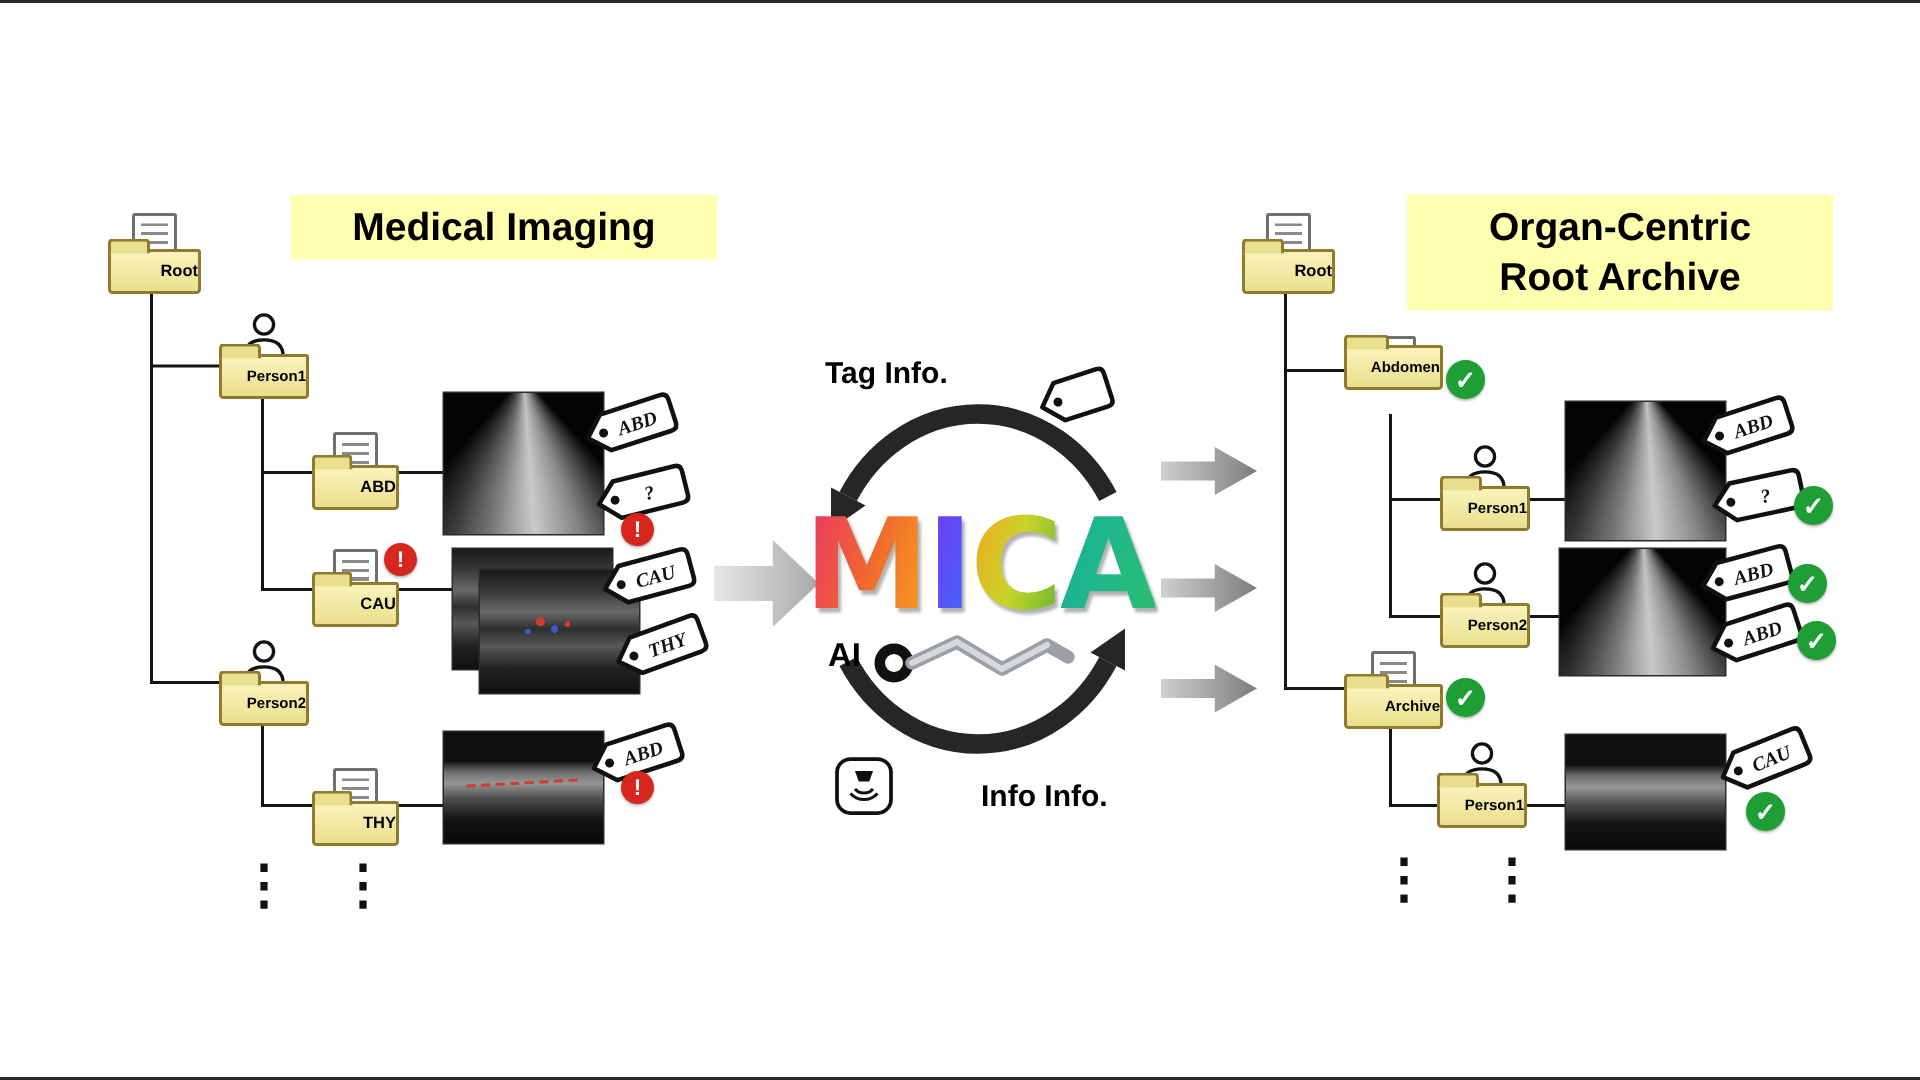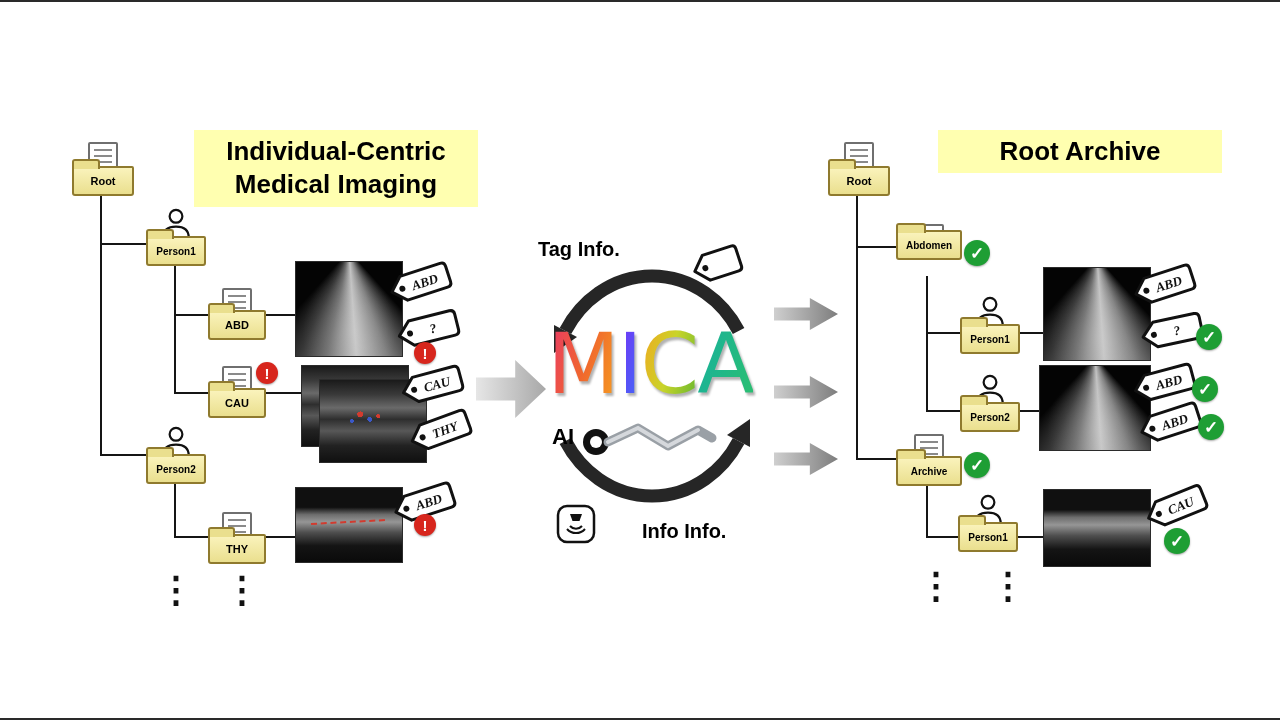--- a/index.html
+++ b/index.html
@@ -16,21 +16,21 @@
 
   
   .fnode { position:absolute; }
   .fnode .doc { position:absolute; left:50%; transform:translateX(-50%); top:0; width:26px; height:30px;
                 background:#fff; border:2px solid #6f6f6f; border-radius:2px; }
   .fnode .doc::before { content:""; position:absolute; left:4px; right:4px; top:5px; height:17px;
                 background:repeating-linear-gradient(#8a8a8a 0 2px, transparent 2px 6px); }
   .fnode .person-svg { position:absolute; left:50%; transform:translateX(-50%); top:-2px; width:34px; height:32px; }
   .fnode .fbody { position:absolute; left:0; right:0; bottom:0; height:26px;
                 background:linear-gradient(#faf3bc,#eadf8e); border:2px solid #8f7a2e;
-                border-radius:2px 2px 3px 3px; display:flex; align-items:center; justify-content:center; }
+                border-radius:2px 2px 3px 3px; display:flex; align-items:center; justify-content:flex-end; }
   .fnode .fbody::before { content:""; position:absolute; top:-9px; left:-2px; width:42%; height:8px;
                 background:#eadf8e; border:2px solid #8f7a2e; border-bottom:none; border-radius:3px 3px 0 0; }
   .flabel { position:relative; font-weight:bold; font-size:11px; white-space:nowrap; }
   .flabel.small { font-size:10px; }
 
   
   .us { position:absolute; background:#040404; box-shadow:0 0 0 1px #2b2b2b; overflow:hidden; }
   .fanimg::before { content:""; position:absolute; inset:0;
      background:
        radial-gradient(ellipse at 50% 75%, rgba(255,255,255,0.14), transparent 62%),
@@ -64,44 +64,43 @@
 
   
   .arrowR, .arrowBig { position:absolute; clip-path:polygon(0 30%,56% 30%,56% 0,100% 50%,56% 100%,56% 70%,0 70%); }
   .arrowBig { width:70px; height:58px; background:linear-gradient(90deg,#e6e6e6,#a8a8a8); }
   .arrowR   { width:64px; height:32px; background:linear-gradient(90deg,#cfcfcf,#7d7d7d); }
 
   
   .cycle { position:absolute; left:542px; top:264px; width:220px; height:250px; overflow:visible; }
   .cycle path { stroke:#262626; stroke-width:13; fill:none; }
   .cycle polygon { fill:#262626; }
-  .info { position:absolute; font-weight:bold; font-size:20px; }
-  .logo { position:absolute; left:536px; top:320px; width:228px; text-align:center;
-          font-family:"DejaVu Sans", sans-serif; font-weight:normal; font-size:84px; line-height:1.05;
+  .info { position:absolute; font-weight:bold; font-size:20px;margin-left:12px; }
+  .logo { position:absolute; left:536px; top:332px; width:228px; text-align:right;
+          font-family:"DejaVu Sans", sans-serif; font-weight:bold; font-size:84px; line-height:1.05;
           letter-spacing:-2px; }
   .logo span { background-clip:text; -webkit-background-clip:text; color:transparent;
                filter:drop-shadow(2px 3px 1px rgba(0,0,0,.30)); }
   .logo .lm { background-image:linear-gradient(105deg,#e8336d,#f0652f,#f6a21e); }
   .logo .li { background-image:linear-gradient(105deg,#7b2ff7,#3a6ff7); }
   .logo .lc { background-image:linear-gradient(105deg,#f6a21e,#c9d42a,#5db52f); }
   .logo .la { background-image:linear-gradient(105deg,#17b0a0,#2bbf6e); }
   .ai { position:absolute; left:552px; top:424px; font-weight:bold; font-size:22px; }
   .robot { position:absolute; left:580px; top:416px; width:140px; height:48px; }
   .probe { position:absolute; left:556px; top:504px; width:40px; height:40px; }
   .tagicon { position:absolute; left:690px; top:244px; width:56px; height:42px; overflow:visible; }
 </style>
 </head>
 <body>
 
 <div class="stage">
   <div class="edge" style="top:0"></div>
   <div class="edge" style="bottom:0"></div>
 
   <div class="ttl" style="left:194px; top:130px; width:272px;">
-    <div>Individual-Centric</div>
     <div>Medical Imaging</div>
   </div>
 
   <div class="tl" style="left:100px;top:196px;width:2px;height:260px"></div>
   <div class="tl" style="left:100px;top:243px;width:48px;height:2px"></div>
   <div class="tl" style="left:100px;top:454px;width:48px;height:2px"></div>
   <div class="tl" style="left:174px;top:266px;width:2px;height:128px"></div>
   <div class="tl" style="left:174px;top:314px;width:34px;height:2px"></div>
   <div class="tl" style="left:174px;top:392px;width:34px;height:2px"></div>
   <div class="tl" style="left:174px;top:484px;width:2px;height:54px"></div>
@@ -236,20 +235,21 @@
     <path d="M14 22 a8 8 0 0 0 12 0" stroke="#111" stroke-width="2" fill="none"></path>
     <path d="M11 25 a12 12 0 0 0 18 0" stroke="#111" stroke-width="2" fill="none"></path>
   </svg>
   <div class="info" style="left:642px;top:520px">Info Info.</div>
 
   <div class="arrowR" style="left:774px;top:298px"></div>
   <div class="arrowR" style="left:774px;top:376px"></div>
   <div class="arrowR" style="left:774px;top:443px"></div>
 
   <div class="ttl" style="left:938px; top:130px; width:272px;">
+    <div>Organ-Centric</div>
     <div>Root Archive</div>
   </div>
 
   <div class="tl" style="left:856px;top:196px;width:2px;height:264px"></div>
   <div class="tl" style="left:856px;top:246px;width:42px;height:2px"></div>
   <div class="tl" style="left:856px;top:458px;width:42px;height:2px"></div>
   <div class="tl" style="left:926px;top:276px;width:2px;height:136px"></div>
   <div class="tl" style="left:926px;top:332px;width:36px;height:2px"></div>
   <div class="tl" style="left:926px;top:410px;width:36px;height:2px"></div>
   <div class="tl" style="left:926px;top:486px;width:2px;height:52px"></div>

